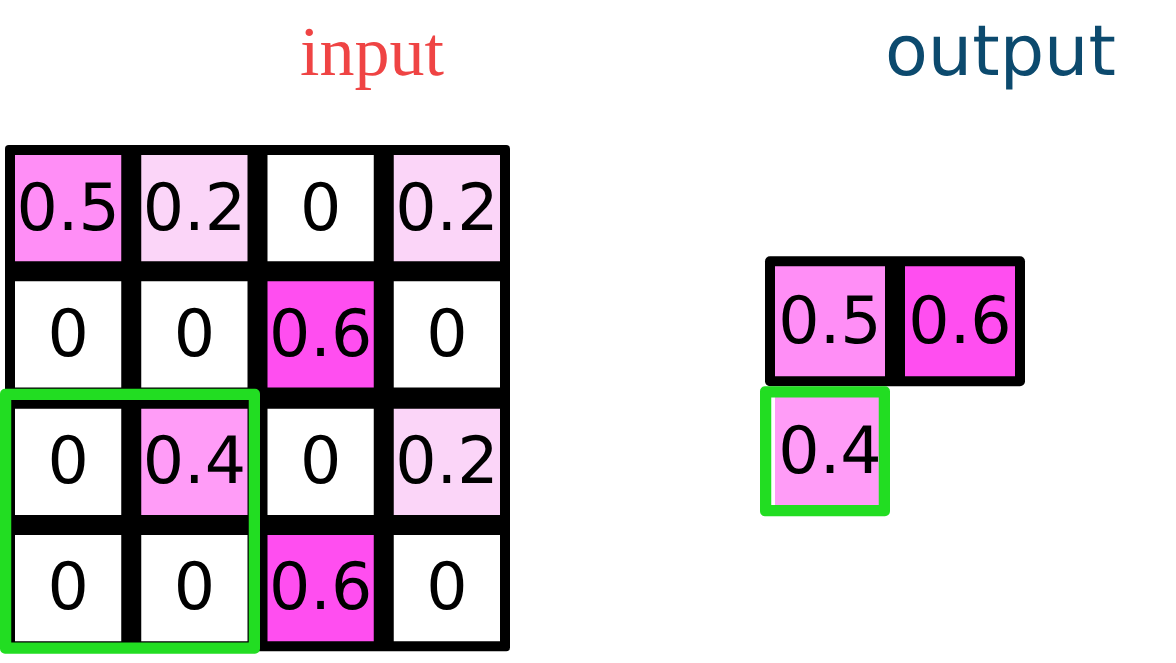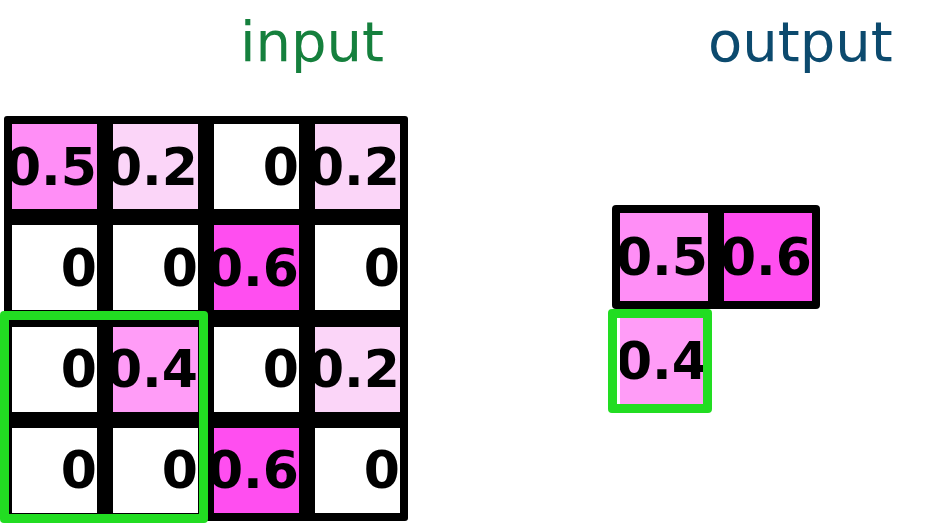--- a/index.html
+++ b/index.html
@@ -30,25 +30,24 @@
   #title-output { left: 708px; top: 14px; }
 
   
   .grid-wrap { position: absolute; }
 
   .cell {
     position: absolute;
     box-sizing: border-box;
     display: flex;
     align-items: center;
-    justify-content: flex-end;
+    justify-content: center;
     font-family: "DejaVu Sans", sans-serif;
     color: #000000;
     overflow: hidden;
-    font-weight: bold;
   }
   .cell-value {
     font-family: "DejaVu Sans", sans-serif;
     color: #000000;
     line-height: 1;
     pointer-events: none;
   }
 
   
   #input-grid {
@@ -95,21 +94,21 @@
   #output-highlight {
     left: 608px;
     top: 309px;
     width: 104px;
     height: 104px;
   }
 </style>
 </head>
 <body>
 
-<div class="panel-title" id="title-input" style="color: #15803d;">input</div>
+<div class="panel-title" id="title-input" style="color: #ef4444; font-family: Liberation Serif, serif;">input</div>
 
 <div class="panel-title" id="title-output" style="color: #0c4a6e;">output</div>
 
 <div class="grid-wrap" id="input-grid">
     <div class="cell" style="left: 8px; top: 8px; background: rgb(255, 142, 246);">
       <span class="cell-value">0.5</span>
     </div>
     <div class="cell" style="left: 109px; top: 8px; background: rgb(251, 213, 248);">
       <span class="cell-value">0.2</span>
     </div>

